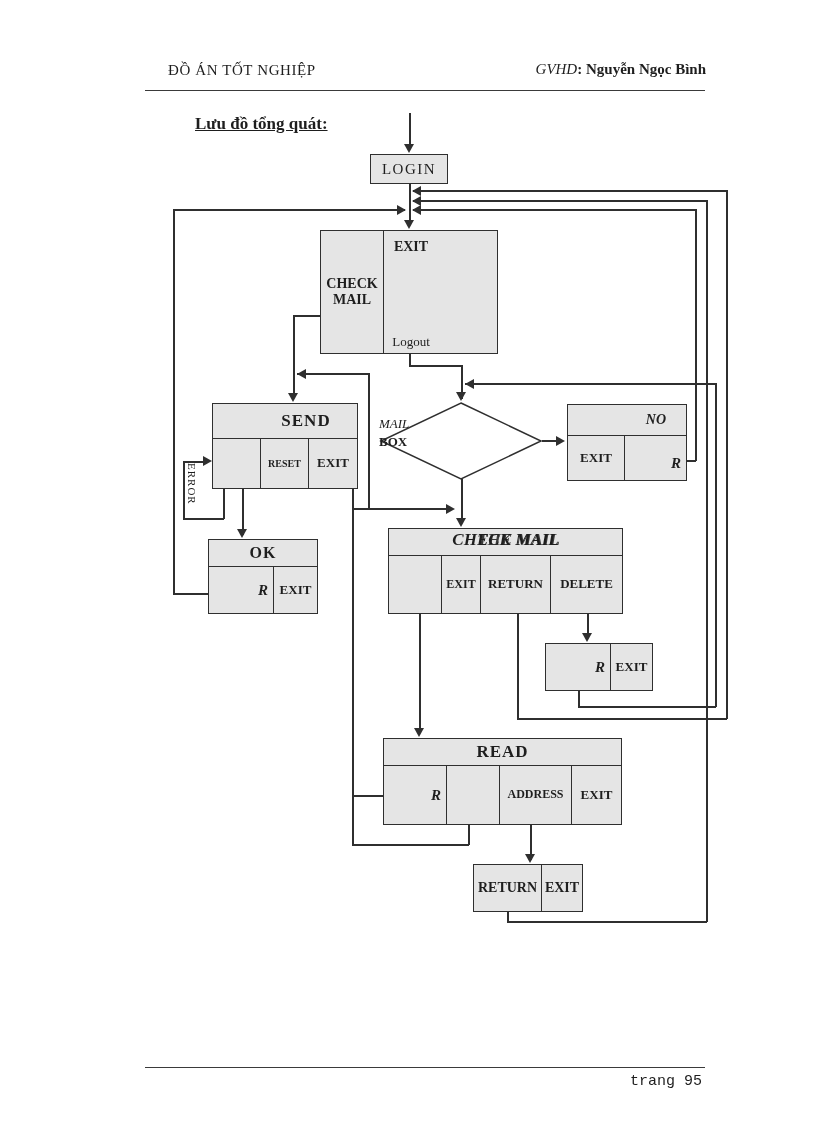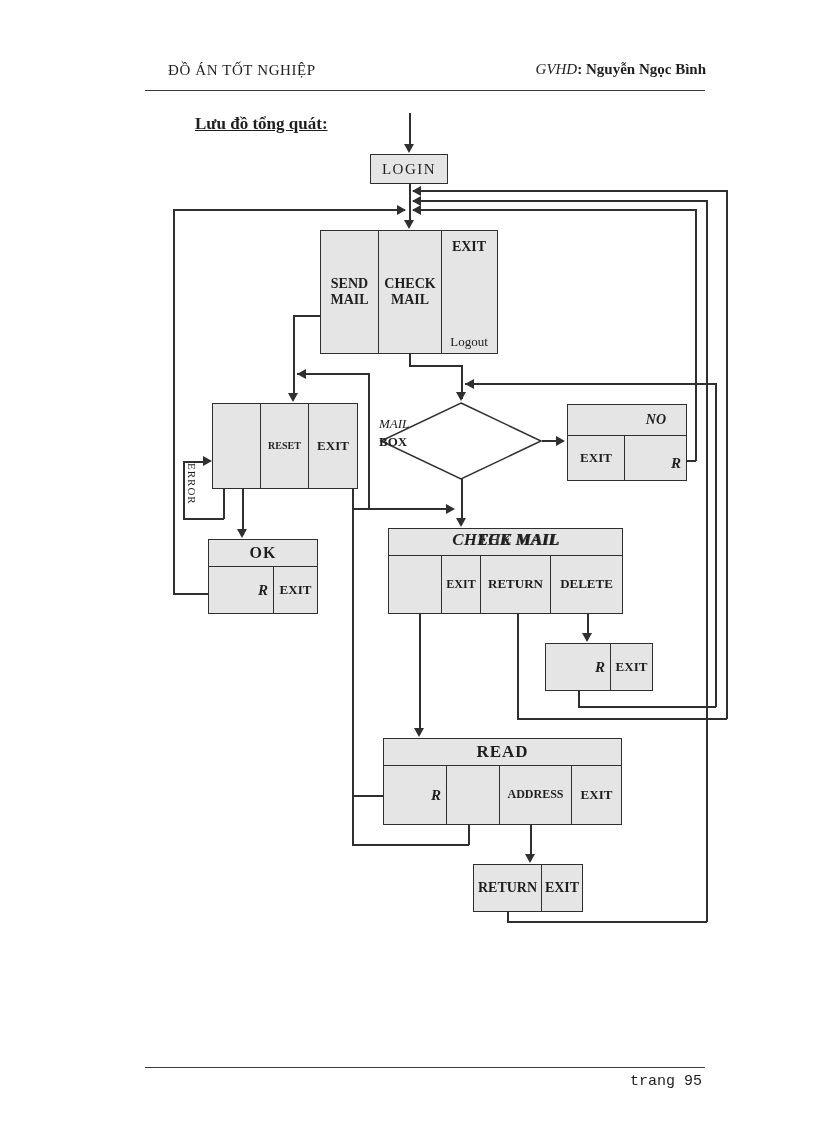--- a/index.html
+++ b/index.html
@@ -124,30 +124,30 @@
   <div class="ar r" style="left:446px;top:488px"></div>
   <div class="ar r" style="left:556px;top:420px"></div>
   <div class="ar r" style="left:203px;top:440px"></div>
 
   <div class="box" style="left:370px;top:138px;width:78px;height:30px">
     <div class="cell" style="flex:1;font-size:15px;letter-spacing:1.5px">LOGIN</div>
   </div>
 
   <div class="box" style="left:320px;top:214px;width:178px;height:124px">
     <div class="cols">
-      <div class="cell bR b" style="width:58px;font-size:14px;padding:2px">SEND MAIL</div>
       <div class="cell bR b" style="width:63px;font-size:14px;padding:2px">CHECK MAIL</div>
       <div class="cell" style="width:54px;flex-direction:column;justify-content:space-between;padding:8px 1px 3px">
         <span class="b" style="font-size:14px">EXIT</span>
         <span style="font-size:13px">Logout</span>
       </div>
     </div>
   </div>
 
   <div class="box" style="left:212px;top:387px;width:146px;height:86px">
+    <div class="hdr" style="height:34px;font-size:17px;letter-spacing:1px;padding-left:42px">SEND</div>
     <div class="cols">
       <div class="cell bR" style="width:48px"></div>
       <div class="cell bR b" style="width:48px;font-size:10px">RESET</div>
       <div class="cell b" style="flex:1;font-size:13px">EXIT</div>
     </div>
   </div>
 
   <div class="error-label">ERROR</div>
 
   <div class="box" style="left:208px;top:523px;width:110px;height:75px">

